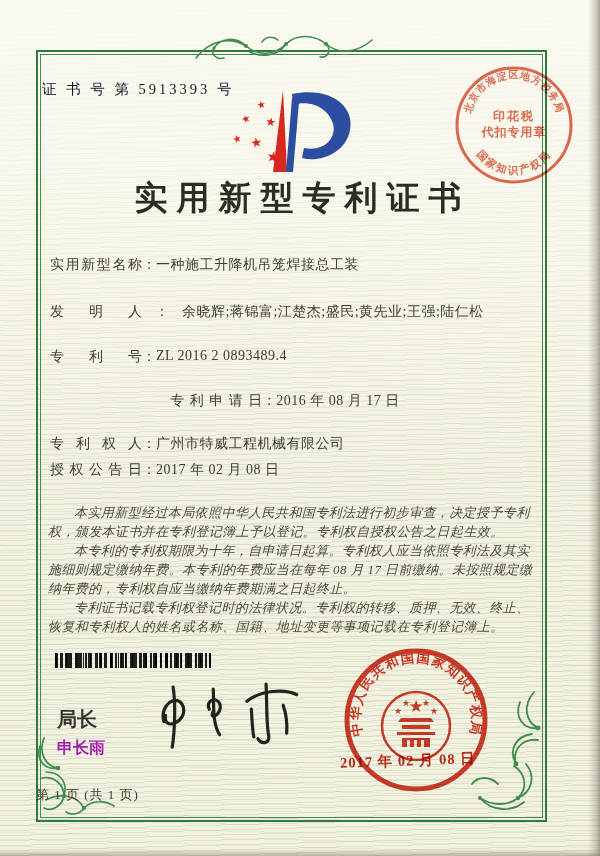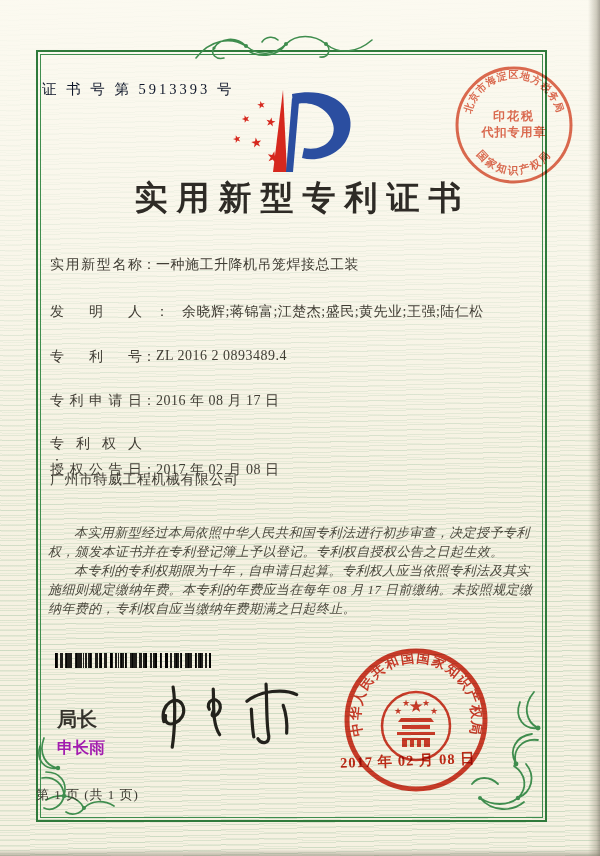--- a/index.html
+++ b/index.html
@@ -33,21 +33,21 @@
   }
   .abs{position:absolute;z-index:2;}
   .cert-no{left:42px;top:80px;font-size:14.5px;letter-spacing:3px;color:#0f172a;}
   .title{left:36px;top:176px;width:533px;text-align:center;font-size:33px;font-weight:700;
     letter-spacing:9px;color:#2e2b26;}
   .field-row{left:50px;width:470px;font-size:14px;color:#403d34;display:flex;}
   .flabel{display:inline-block;width:92px;text-align:justify;text-align-last:justify;flex:none;}
   .fcolon{flex:none;}
   .fvalue{margin-left:0;letter-spacing:0.5px;}
   .paras{left:48px;top:503px;width:492px;font-size:13px;line-height:19px;
-    font-style:italic;color:#4c4a3f;letter-spacing:0.4px;margin-top:20px;}
+    font-style:italic;color:#4c4a3f;letter-spacing:0.4px;}
   .paras p{margin:0;text-indent:2em;}
   .barcode{left:55px;top:653px;width:156px;height:15px;
     background-image:
       repeating-linear-gradient(90deg,#201f1b 0 2px,transparent 2px 5px),
       repeating-linear-gradient(90deg,#201f1b 0 1px,transparent 1px 7px),
       repeating-linear-gradient(90deg,#201f1b 0 3px,transparent 3px 11px);
     background-blend-mode:multiply;}
   .signer-title{left:57px;top:706px;font-size:20px;font-weight:700;color:#35332c;
     font-family:"Liberation Sans","DejaVu Sans",sans-serif;}
   .signer-name{left:57px;top:738px;font-size:16px;font-weight:700;color:#a21caf;
@@ -158,39 +158,40 @@
   <div class="abs field-row" style="top:303px;gap:13px;">
     <span class="flabel">发明人</span>
       <span class="fcolon">：</span>
     <span class="fvalue">余晓辉;蒋锦富;江楚杰;盛民;黄先业;王强;陆仁松</span>
   </div>
   <div class="abs field-row" style="top:348px;">
     <span class="flabel">专利号</span>
       <span class="fcolon">：</span>
     <span class="fvalue">ZL 2016 2 0893489.4</span>
   </div>
-  <div class="abs field-row" style="top:392px;">
+  <div class="abs field-row" style="top:392px;justify-content:center;">
     <span class="flabel">专利申请日</span>
       <span class="fcolon">：</span>
     <span class="fvalue">2016 年 08 月 17 日</span>
   </div>
-  <div class="abs field-row" style="top:435px;flex-direction:column;">
+  <div class="abs field-row" style="top:435px;">
     <span class="flabel">专利权人</span>
       <span class="fcolon">：</span>
     <span class="fvalue">广州市特威工程机械有限公司</span>
   </div>
   <div class="abs field-row" style="top:461px;">
     <span class="flabel">授权公告日</span>
       <span class="fcolon">：</span>
     <span class="fvalue">2017 年 02 月 08 日</span>
   </div>
 
   <div class="abs paras">
     <p>本实用新型经过本局依照中华人民共和国专利法进行初步审查，决定授予专利权，颁发本证书并在专利登记簿上予以登记。专利权自授权公告之日起生效。</p>
     <p>本专利的专利权期限为十年，自申请日起算。专利权人应当依照专利法及其实施细则规定缴纳年费。本专利的年费应当在每年 08 月 17 日前缴纳。未按照规定缴纳年费的，专利权自应当缴纳年费期满之日起终止。</p>
+    <p>专利证书记载专利权登记时的法律状况。专利权的转移、质押、无效、终止、恢复和专利权人的姓名或名称、国籍、地址变更等事项记载在专利登记簿上。</p>
   </div>
 
   <div class="abs barcode"></div>
 
   <div class="abs signer-title">局长</div>
   <div class="abs signer-name">申长雨</div>
 
   <svg class="abs signature" width="170" height="88" viewBox="0 0 170 88">
     <g fill="none" stroke="#23221c" stroke-width="3.2" stroke-linecap="round" transform="rotate(-3 85 44)">
       <path d="M16 40 C12 22 32 12 36 26 C40 42 14 50 18 34"></path>

